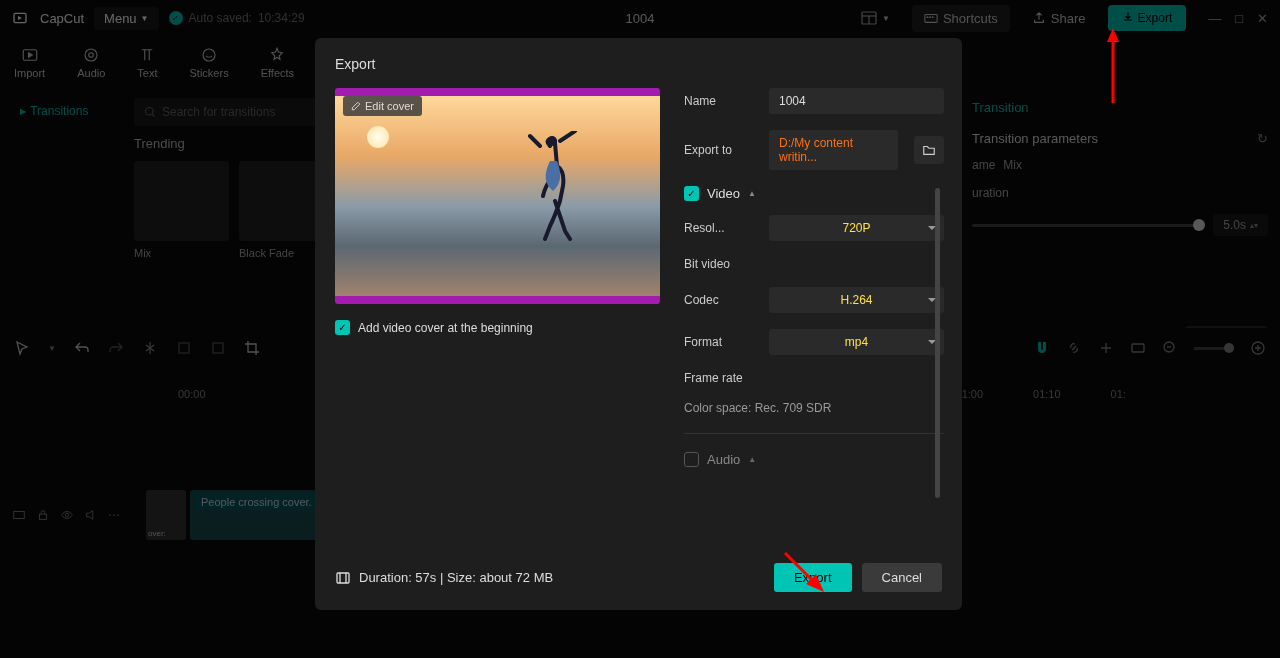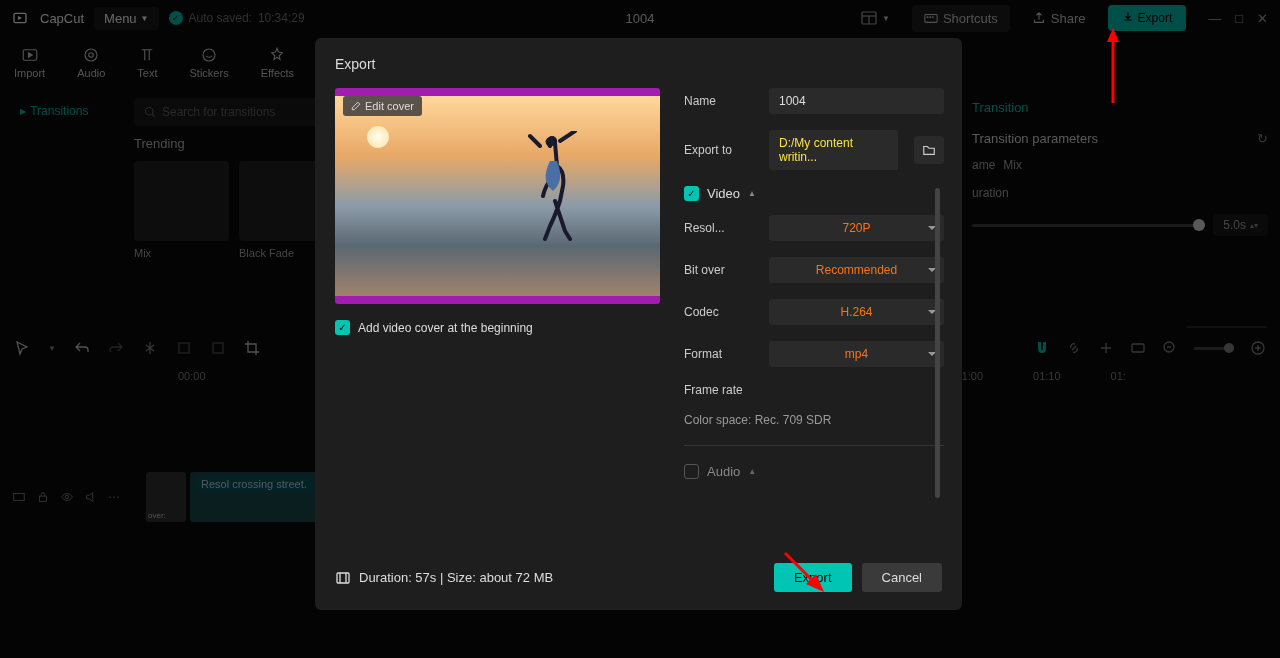--- a/index.html
+++ b/index.html
@@ -37,21 +37,21 @@
 .reset-icon{margin-left:auto;color:#888}
 .rp-row{display:flex;align-items:center;gap:8px;font-size:12px;color:#aaa;margin-bottom:14px}
 .slider{height:3px;background:#444;flex:1;position:relative;border-radius:2px}
 .slider::after{content:'';position:absolute;right:0;top:-5px;width:12px;height:12px;background:#ddd;border-radius:50%}
 .duration-val{background:#1a1a1a;padding:4px 10px;border-radius:4px;display:flex;align-items:center;gap:4px}
 .apply-all{background:#2a2a2a;padding:6px 12px;border-radius:4px;color:#ddd;font-size:12px;float:right}
 .timeline{position:relative;z-index:1;background:#0a0a0a;height:330px}
 .tl-tools{height:40px;display:flex;align-items:center;padding:0 14px;gap:18px;color:#888}
 .tl-tools svg{width:16px;height:16px}
 .tl-right{margin-left:auto;display:flex;align-items:center;gap:16px}
-.timestamps{display:flex;padding-left:178px;gap:50px;color:#888;font-size:11px;margin-top:2px}
+.timestamps{display:flex;padding-left:178px;gap:50px;color:#888;font-size:11px;margin-top:20px}
 .track{margin-top:90px;display:flex;align-items:center;padding-left:12px;gap:4px}
 .track-ctrls{display:flex;gap:10px;color:#888;width:130px}
 .clip{background:#1a4d52;height:50px;border-radius:3px;position:relative;overflow:hidden}
 .clip-label{position:absolute;top:4px;left:6px;font-size:11px;color:#cde;background:rgba(0,90,100,0.7);padding:2px 5px;border-radius:3px}
 .cover-thumb{width:40px;height:50px;background:#333;border-radius:3px;position:relative}
 .cover-text{position:absolute;bottom:2px;left:2px;font-size:8px;color:#ccc}
 
 
 .modal{position:absolute;left:315px;top:38px;width:647px;height:572px;background:#1e1e1e;border-radius:6px;z-index:20;padding:18px 20px;display:flex;flex-direction:column}
 .modal-title{font-size:14px;color:#ddd;margin-bottom:16px}
@@ -61,24 +61,24 @@
 .preview-img{position:absolute;inset:8px 0 8px 0;background:linear-gradient(180deg,#ffd89b 0%,#e8a866 30%,#8b9ba8 55%,#5a6872 75%,#a0826d 100%)}
 .sun{position:absolute;left:32px;top:30px;width:22px;height:22px;background:radial-gradient(circle,#fffef0,#ffe0a0);border-radius:50%}
 .silhouette{position:absolute;right:75px;top:35px;width:60px;height:110px}
 .edit-cover{position:absolute;top:8px;left:8px;background:rgba(60,60,60,0.85);padding:4px 8px;border-radius:3px;font-size:11px;color:#ddd;display:flex;gap:4px;align-items:center}
 .cover-check{display:flex;align-items:center;gap:8px;margin-top:16px;font-size:12px;color:#ddd}
 .checkbox{width:15px;height:15px;background:#00c4b4;border-radius:3px;display:flex;align-items:center;justify-content:center;font-size:10px;color:#000}
 .right-col{flex:1}
 .form-row{display:flex;align-items:center;margin-bottom:16px;gap:10px}
 .form-label{width:75px;font-size:12px;color:#ccc}
 .form-input{flex:1;background:#2a2a2a;border:none;padding:6px 10px;border-radius:3px;color:#ddd;font-size:12px}
-.form-path{flex:1;background:#2a2a2a;padding:6px 10px;border-radius:3px;color:#fde047;font-size:12px;display:flex;align-items:center}
+.form-path{flex:1;background:#2a2a2a;padding:6px 10px;border-radius:3px;color:#f97316;font-size:12px;display:flex;align-items:center}
 .folder-btn{width:30px;height:28px;background:#2a2a2a;border-radius:3px;display:flex;align-items:center;justify-content:center;margin-left:6px}
 .section-head{display:flex;align-items:center;gap:8px;font-size:13px;color:#ddd;margin:16px 0 14px}
-.select{background:#2a2a2a;padding:6px 10px;border-radius:3px;color:#f97316;font-size:12px;display:flex;align-items:flex-end;justify-content:center;gap:6px;flex:1;font-weight:500;position:relative}
+.select{background:#2a2a2a;padding:6px 10px;border-radius:3px;color:#fde047;font-size:12px;display:flex;align-items:flex-end;justify-content:center;gap:6px;flex:1;font-weight:500;position:relative}
 .select::after{content:'';position:absolute;right:8px;top:50%;transform:translateY(-50%);border-left:4px solid transparent;border-right:4px solid transparent;border-top:4px solid #999}
 .colorspace{font-size:12px;color:#999;margin-top:16px}
 .divider{border-top:1px solid #333;margin:18px 0}
 .audio-sec{display:flex;align-items:center;gap:8px;color:#888;font-size:13px}
 .audio-check{width:15px;height:15px;border:1px solid #555;border-radius:3px}
 .modal-footer{display:flex;align-items:center;gap:12px;padding-top:12px}
 .duration-info{display:flex;align-items:center;gap:8px;color:#ddd;font-size:13px}
 .footer-btns{margin-left:auto;display:flex;gap:10px}
 .btn-export{background:#00c4b4;color:#000;padding:7px 20px;border-radius:3px;font-size:13px;font-weight:500}
 .btn-cancel{background:#3a3a3a;color:#ddd;padding:7px 20px;border-radius:3px;font-size:13px}
@@ -307,21 +307,21 @@
         </svg>
       <svg width="14" height="14" viewBox="0 0 16 16" fill="none" stroke="#888">
           <path d="M3 6v4h3l4 3V3L6 6z"></path>
         </svg>
       <span style="color:#888">⋯</span>
     </div>
     <div class="cover-thumb">
         <div class="cover-text">over:</div>
       </div>
     <div class="clip" style="width:135px">
-        <div class="clip-label">Resol crossing street.</div>
+        <div class="clip-label">People crossing cover.</div>
       </div>
   </div>
 </div>
 
 <div class="overlay"></div>
 
 <div class="modal">
   <div class="modal-title">Export</div>
   <div class="modal-body">
     <div class="left-col">
@@ -367,24 +367,21 @@
         <span style="font-weight:500">Video</span>
         <span style="font-size:8px;color:#888">▲</span>
       </div>
       <div class="form-row">
           <div class="form-label">Resol...</div>
           <div class="select">
             <span>720P</span>
           </div>
         </div>
       <div class="form-row">
-          <div class="form-label">Bit over</div>
-          <div class="select">
-            <span>Recommended</span>
-          </div>
+          <div class="form-label">Bit video</div>
         </div>
       <div class="form-row">
           <div class="form-label">Codec</div>
           <div class="select">
             <span>H.264</span>
           </div>
         </div>
       <div class="form-row">
           <div class="form-label">Format</div>
           <div class="select">

